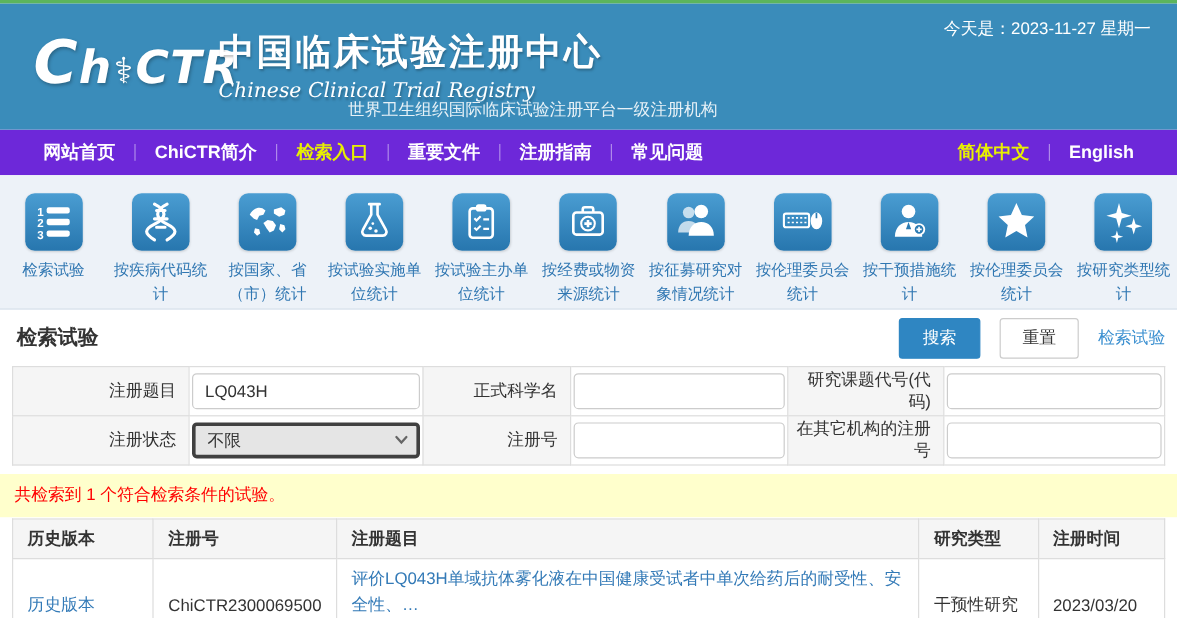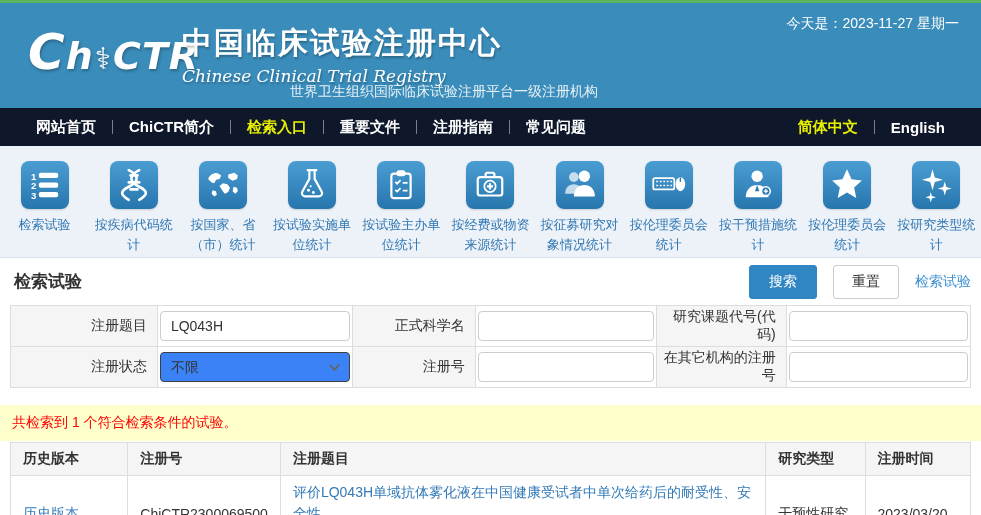--- a/index.html
+++ b/index.html
@@ -25,21 +25,21 @@
   .logo .logo-c { font-size: 50px; }
   .logo .staff { font-style: normal; font-size: 30px; margin: 0 1px; }
   .title-block { position: absolute; left: 182px; top: 20px; text-shadow: 1px 2px 2px rgba(0,0,0,.25); }
   .title-cn { font-size: 30px; font-weight: bold; letter-spacing: 2px; }
   .title-en { font-family: "DejaVu Serif", serif; font-style: italic; font-size: 17px; margin-top: 2px; }
   .org-line { position: absolute; left: 290px; top: 80px; font-size: 14px; color: rgba(255,255,255,.88); }
   .date { position: absolute; right: 22px; top: 12px; font-size: 14px; color: #fff; }
 
   
   .nav {
-    height: 38px; background: #0f172a; color: #fff;
+    height: 38px; background: #6d28d9; color: #fff;
     display: flex; align-items: center; justify-content: space-between;
     padding: 0 20px; font-size: 15px; font-weight: bold;
   }
   .nav-left, .nav-right { display: flex; align-items: center; }
   .nav-item { color: #fff; text-decoration: none; padding: 0 16px; cursor: pointer; white-space: nowrap; }
   .nav-item.active { color: #e8f000; }
   .nav-sep { width: 1px; height: 14px; background: rgba(255,255,255,.45); display: inline-block; }
 
   
   .icon-strip {
@@ -75,28 +75,28 @@
   table.form td { border: 1px solid #ddd; height: 41px; }
   td.lbl { background: #f5f5f5; text-align: right; padding-right: 10px; font-size: 14px; color: #333; }
   td.inp { background: #fff; padding: 5px 2px; }
   td.inp input {
     width: 100%; height: 30px; border: 1px solid #ccc; border-radius: 4px;
     padding: 0 10px; font-size: 14px; color: #333; font-family: inherit; outline: none;
   }
   .select-wrap { position: relative; }
   .select-wrap select {
     appearance: none; -webkit-appearance: none;
-    width: 100%; height: 30px; border: 1px solid #404040; border-radius: 4px;
-    padding: 0 10px; font-size: 14px; color: #333; background: #3b82f6; font-family: inherit; outline: none;
+    width: 100%; height: 30px; border: 3px solid #404040; border-radius: 4px;
+    padding: 0 10px; font-size: 14px; color: #333; background: #e5e5e5; font-family: inherit; outline: none;
   }
   .chev { position: absolute; right: 9px; top: 8px; pointer-events: none; }
 
   
   .result-note {
-    margin: 17px -10px 0 -10px;
+    margin: 7px -10px 0 -10px;
     background: #ffffcc; color: #f00;
     font-size: 14px; padding: 9px 12px;
   }
   table.results { width: 100%; border-collapse: collapse; margin-top: 1px; }
   table.results th {
     border: 1px solid #ddd; background: #f5f5f5; text-align: left;
     font-size: 14px; color: #333; padding: 7px 12px; font-weight: bold; height: 30px;
   }
   table.results td { border: 1px solid #ddd; font-size: 14px; padding: 6px 12px; height: 46px; vertical-align: middle; }
   .link { color: #337ab7; text-decoration: none; cursor: pointer; }

